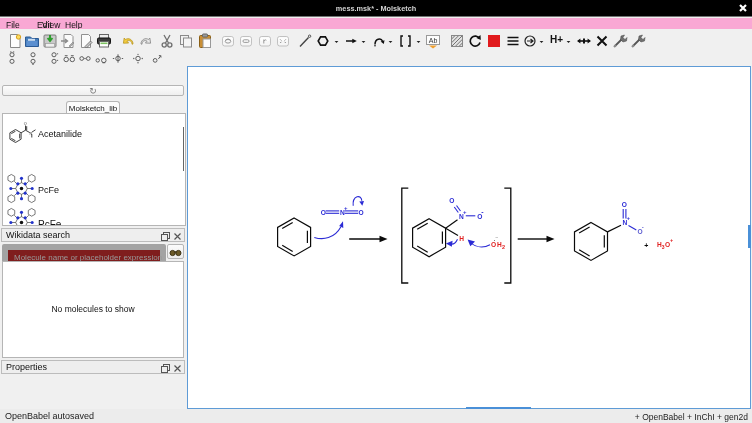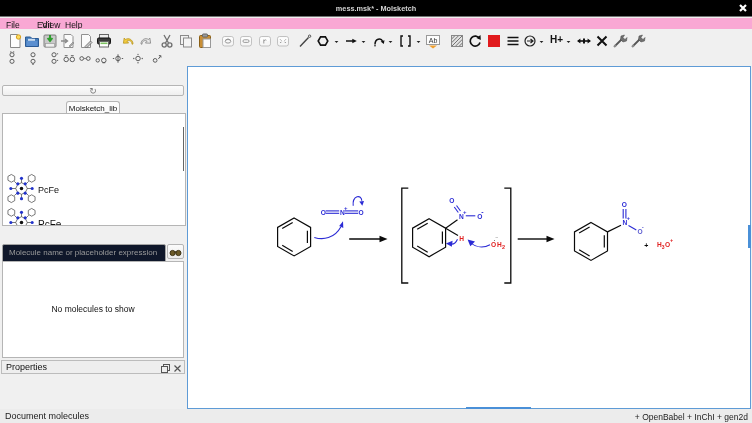--- a/index.html
+++ b/index.html
@@ -224,20 +224,32 @@
         <circle cx="6" cy="10" r="2" fill="none" stroke="#555" stroke-width="1"></circle>
         <path d="M9.5 8.5 L12 5 M12 5 l0.3 2 M12 5 l-2 -0.2" stroke="#555" fill="none"></path>
       </svg></div>
 </div>
 
 <div class="abs" style="left:0;top:66px;width:186px;height:343px;background:#f0f0f0">
 
   <div class="abs" style="left:2px;top:19px;width:182px;height:11px;background:linear-gradient(#fcfcfc,#efefef);border:1px solid #b5b5b5;border-radius:2px;text-align:center;font-size:9px;color:#777;line-height:11px">↻</div>
   <div class="abs" style="left:66px;top:35px;width:54px;height:12.5px;background:#fbfbfb;border:1px solid #b5b5b5;border-bottom:none;border-radius:3px 3px 0 0;text-align:center;font-size:8px;color:#111;padding-top:1.5px">Molsketch_lib</div>
   <div class="abs" style="left:2px;top:47px;width:184px;height:113px;background:#fff;border:1px solid #b5b5b5;overflow:hidden">
+    <div class="abs" style="left:0;top:7px;width:181px;height:24px">
+      <div class="abs" style="left:3px;top:0px"><svg width="32" height="25" viewBox="0 0 32 25">
+            <g stroke="#2a2a2a" stroke-width="0.9" fill="none">
+<polygon points="9.5,8.5 15.1,11.8 15.1,18.2 9.5,21.5 3.9,18.2 3.9,11.8"></polygon>
+<path d="M5.3,12.6 9.5,10.2 M5.3,17.4 9.5,19.8 M13.7,12.6 13.7,17.4"></path>
+<path d="M15.1,11.8 19.5,9.2 M19.5,9.2 19.5,4.5 M20.7,9.2 20.7,5.2 M19.5,9.2 23.8,11.6 M25.8,11.2 29.5,8.8 M25.8,13.2 25.8,16.5"></path>
+</g>
+            <text x="17.8" y="4.2" font-size="3.8" fill="#333">O</text>
+            <text x="23.6" y="13.6" font-size="3.8" fill="#333">N</text>
+          </svg></div>
+      <span class="abs" style="left:35px;top:8px;font-size:9px;color:#111">Acetanilide</span>
+    </div>
     <div class="abs" style="left:0;top:57.5px;width:181px;height:34.5px">
       <div class="abs" style="left:2px;top:1px"><svg width="33" height="31" viewBox="0 0 34 32">
             <g stroke="#3a3a3a" stroke-width="0.7" fill="none">
               <polygon points="10.0,7.5 6.5,9.5 3.0,7.5 3.0,3.5 6.5,1.5 10.0,3.5"></polygon>
               <polygon points="31.0,7.5 27.5,9.5 24.0,7.5 24.0,3.5 27.5,1.5 31.0,3.5"></polygon>
               <polygon points="10.0,28.5 6.5,30.5 3.0,28.5 3.0,24.5 6.5,22.5 10.0,24.5"></polygon>
               <polygon points="31.0,28.5 27.5,30.5 24.0,28.5 24.0,24.5 27.5,22.5 31.0,24.5"></polygon>
               <path d="M9.5 8.5 L13 12 M24.5 8.5 L21 12 M9.5 23.5 L13 20 M24.5 23.5 L21 20"></path>
               <path d="M13 12 L17 10 L21 12 L23 16 L21 20 L17 22 L13 20 L11 16 Z"></path>
               <path d="M17 10 L17 6 M11 16 L7 16 M23 16 L27 16 M17 22 L17 26"></path>
@@ -273,21 +285,30 @@
             <circle cx="20.8" cy="11.2" r="1.6" fill="#2233cc"></circle>
             <circle cx="13.2" cy="20.8" r="1.6" fill="#2233cc"></circle>
             <circle cx="20.8" cy="20.8" r="1.6" fill="#2233cc"></circle>
             <circle cx="17" cy="16" r="1.8" fill="#111"></circle>
           </svg></div>
       <span class="abs" style="left:35px;top:13px;font-size:10px;color:#111">PcFe</span>
     </div>
     <div class="abs" style="left:179.5px;top:13px;width:1.5px;height:44px;background:#666"></div>
   </div>
 
-  <div class="abs" style="left:2px;top:178px;width:164px;height:26px;background:#0f172a;border:1px solid #a3a3a3;border-radius:2px;font-size:8px;color:#9a9a9a;padding:2.5px 0 0 6px;white-space:nowrap">Molecule name or placeholder expression</div>
+  <div class="hdr" style="top:162px">Wikidata search
+    <svg class="abs" style="left:159px;top:2.5px" width="9" height="9" viewBox="0 0 9 9">
+        <rect x="2.5" y="0.5" width="6" height="6" fill="none" stroke="#555"></rect>
+        <rect x="0.5" y="2.5" width="6" height="6" fill="#eee" stroke="#555"></rect>
+      </svg>
+    <svg class="abs" style="left:171px;top:2.5px" width="9" height="9" viewBox="0 0 9 9">
+        <path d="M1.5 1.5 L7.5 7.5 M7.5 1.5 L1.5 7.5" stroke="#555" stroke-width="1.2"></path>
+      </svg>
+  </div>
+  <div class="abs" style="left:2px;top:178px;width:164px;height:26px;background:#7f1d1d;border:6px solid #a3a3a3;border-radius:2px;font-size:8px;color:#9a9a9a;padding:2.5px 0 0 6px;white-space:nowrap">Molecule name or placeholder expression</div>
   <div class="abs" style="left:167px;top:178px;width:17px;height:15px;background:linear-gradient(#fbfbfb,#ededed);border:1px solid #b5b5b5;border-radius:2px"><svg width="15" height="13" viewBox="0 0 15 13">
         <circle cx="4.6" cy="7" r="2.6" fill="#6b5a28" stroke="#3f3416"></circle>
         <circle cx="10.4" cy="7" r="2.6" fill="#6b5a28" stroke="#3f3416"></circle>
         <path d="M6.5 6 h2" stroke="#3f3416" stroke-width="1.5"></path>
       </svg></div>
   <div class="abs" style="left:2px;top:195px;width:182px;height:97px;background:#fff;border:1px solid #b5b5b5">
     <div style="text-align:center;margin-top:42px;font-size:8.5px;color:#111">No molecules to show</div>
   </div>
 
   <div class="hdr" style="top:294px">Properties
@@ -366,15 +387,15 @@
 <text x="471.5" y="179.5" fill="#e01f1f" font-size="6.6px" text-anchor="middle" font-weight="bold">H</text>
 <text x="475.2" y="181.5" fill="#e01f1f" font-size="5px" text-anchor="middle" font-weight="bold">3</text>
 <text x="479.6" y="179.5" fill="#e01f1f" font-size="6.6px" text-anchor="middle" font-weight="bold">O</text>
 <text x="483.6" y="175.0" fill="#e01f1f" font-size="5.5px" text-anchor="middle" font-weight="bold">+</text>
 </svg>
 </div>
 <div class="abs" style="left:747.5px;top:225px;width:3.5px;height:23px;background:#4a90d8"></div>
 <div class="abs" style="left:465.7px;top:406.5px;width:65px;height:2.5px;background:#4a90d8"></div>
 
 <div class="abs" style="left:0;top:409px;width:752px;height:14px;background:#ececec;font-size:9px;color:#222">
-  <span class="abs" style="left:5px;top:2px">Document molecules</span>
+  <span class="abs" style="left:5px;top:2px">OpenBabel autosaved</span>
   <span class="abs" style="right:4px;top:2.5px;font-size:8.5px">+ OpenBabel&nbsp;+ InChI&nbsp;+ gen2d</span>
 </div>
 
 </body></html>

